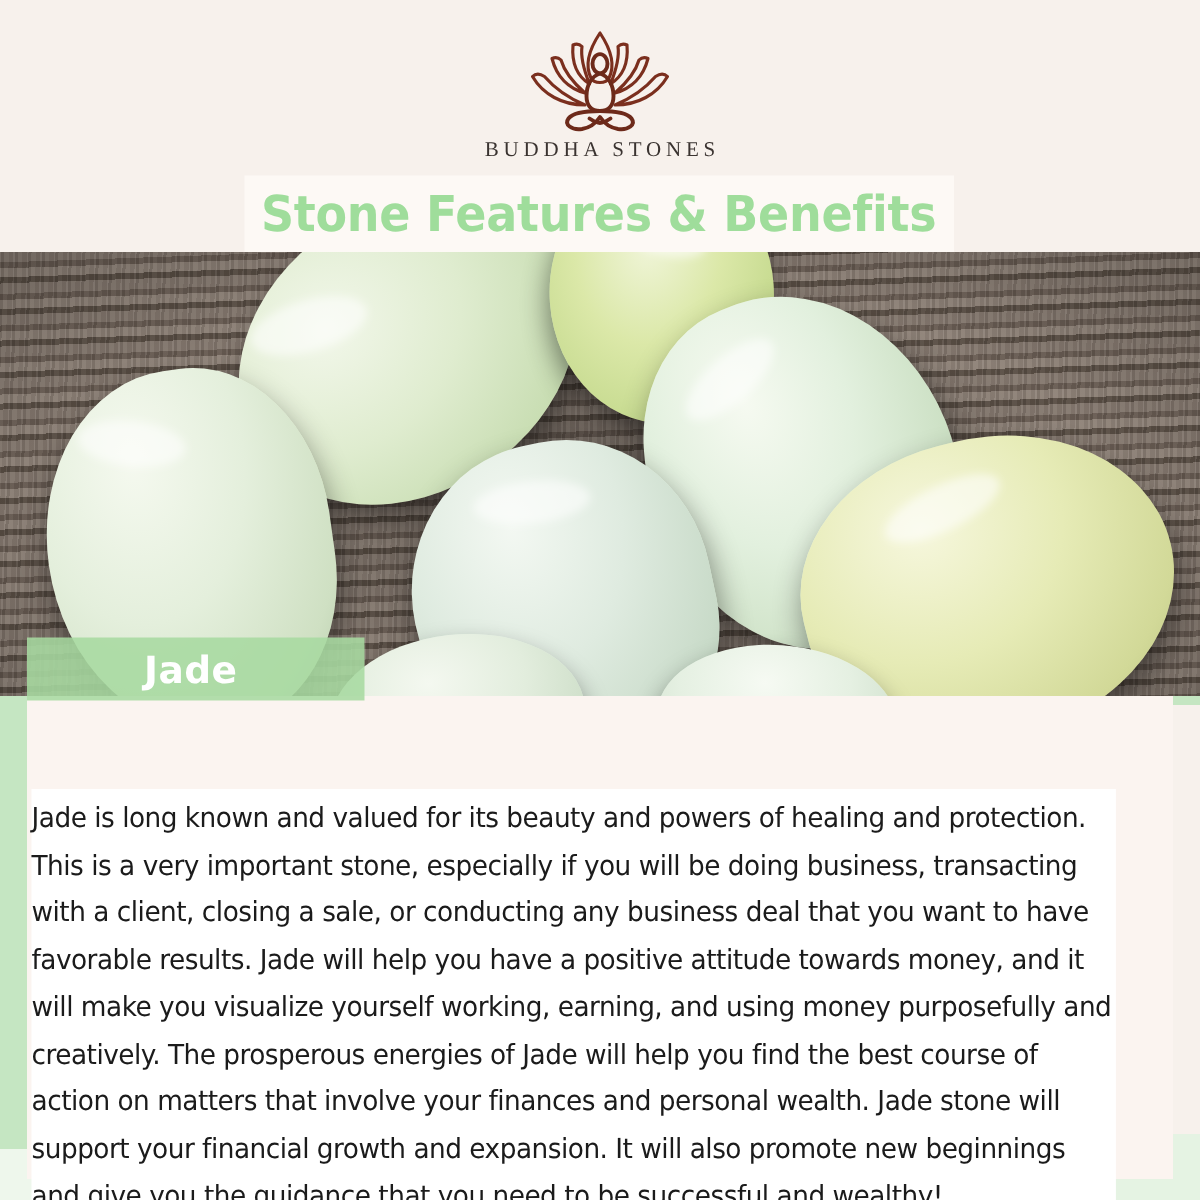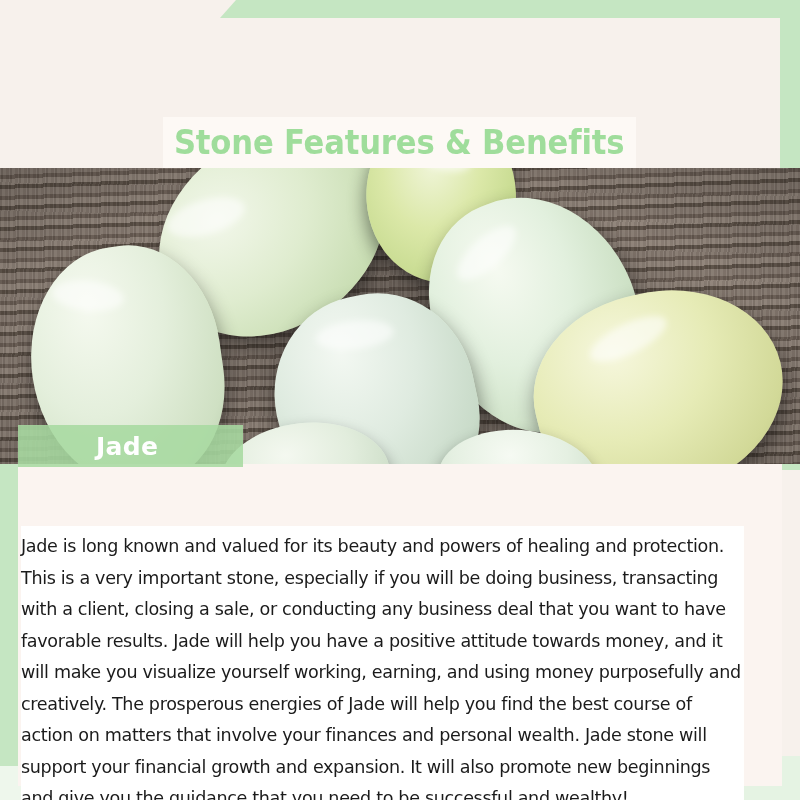--- a/index.html
+++ b/index.html
@@ -253,20 +253,50 @@
 
     <div class="stone" style="left:220px;top:255px;width:170px;height:110px;transform:rotate(-6deg);border-radius:50%;
                 background:radial-gradient(ellipse at 40% 28%, #f4f8f0 0%, #e2eddd 45%, #ccddc7 80%, #aec5a8 100%);
                 box-shadow:0 8px 16px rgba(0,0,0,0.4);"></div>
 
     <div class="stone" style="left:438px;top:262px;width:160px;height:100px;transform:rotate(4deg);border-radius:50%;
                 background:radial-gradient(ellipse at 44% 26%, #f6faf3 0%, #e5f0e2 45%, #cfe0cc 80%, #b0c7ad 100%);
                 box-shadow:0 8px 16px rgba(0,0,0,0.4);"></div>
   </div>
 
+  <div id="header">
+    <div id="logo-wrap">
+      <svg id="lotus-icon" width="104" height="72" viewBox="0 0 104 72">
+        <g fill="none" stroke="#7b2f1e" stroke-width="2.1" stroke-linecap="round" stroke-linejoin="round">
+
+          <path d="M52 4 C44 16 42 26 46 34 C48 38 56 38 58 34 C62 26 60 16 52 4 Z"></path>
+
+          <path d="M34 12 C33 24 37 33 45 38 C41 28 39 20 40 13 C38 11 36 11 34 12 Z"></path>
+          <path d="M70 12 C71 24 67 33 59 38 C63 28 65 20 64 13 C66 11 68 11 70 12 Z"></path>
+
+          <path d="M20 21 C23 33 31 41 42 44 C34 37 28 29 26 22 C24 20 22 20 20 21 Z"></path>
+          <path d="M84 21 C81 33 73 41 62 44 C70 37 76 29 78 22 C80 20 82 20 84 21 Z"></path>
+
+          <path d="M7 33 C14 45 27 52 42 52 C30 47 21 40 15 33 C12 31 9 31 7 33 Z"></path>
+          <path d="M97 33 C90 45 77 52 62 52 C74 47 83 40 89 33 C92 31 95 31 97 33 Z"></path>
+        </g>
+        <g fill="none" stroke="#6d2a1a" stroke-width="2.6" stroke-linecap="round" stroke-linejoin="round">
+
+          <ellipse cx="52" cy="24.5" rx="5" ry="6.4"></ellipse>
+
+          <path d="M52 31 C46 33 43 39 43 46 C43 52 46 56 52 56 C58 56 61 52 61 46 C61 39 58 33 52 31 Z"></path>
+
+          <path d="M52 56 C44 56 34 57 31 61 C28 65 33 69 40 68 C46 67 50 63 52 60 C54 63 58 67 64 68 C71 69 76 65 73 61 C70 57 60 56 52 56 Z"></path>
+
+          <path d="M45 61 C48 63 50 64 52 64 C54 64 56 63 59 61"></path>
+        </g>
+      </svg>
+      <div id="brand-name">BUDDHA STONES</div>
+    </div>
+  </div>
 
   <div id="jade-banner">
     <span id="jade-label">Jade</span>
   </div>
 
   <div id="title-box">
     <span id="title-text">Stone Features &amp; Benefits</span>
   </div>
 
   <div id="content">

